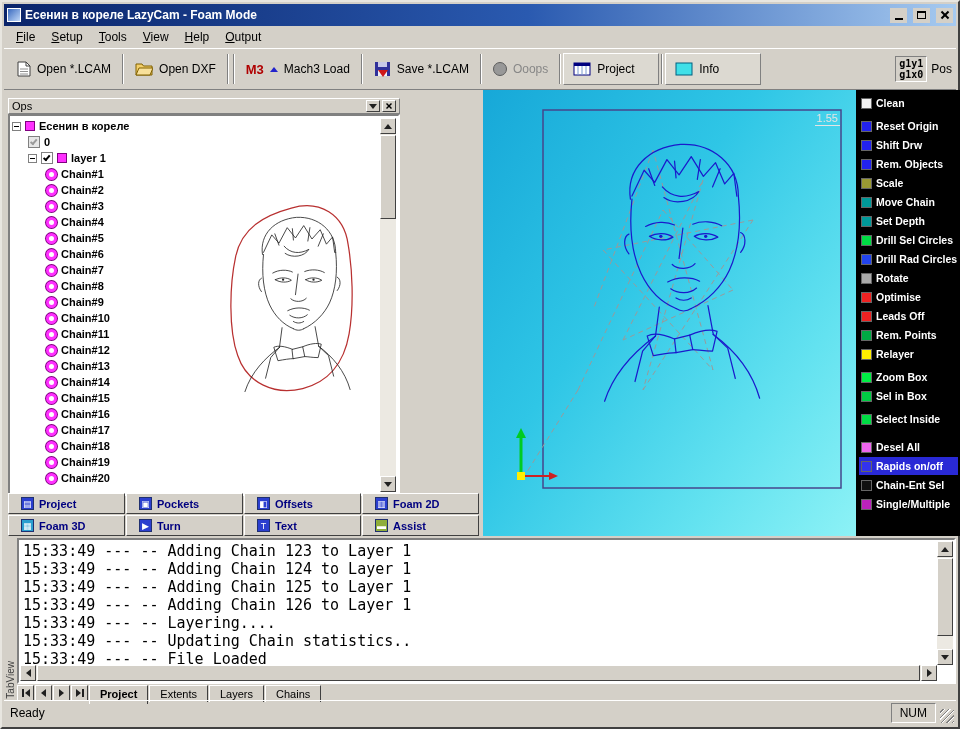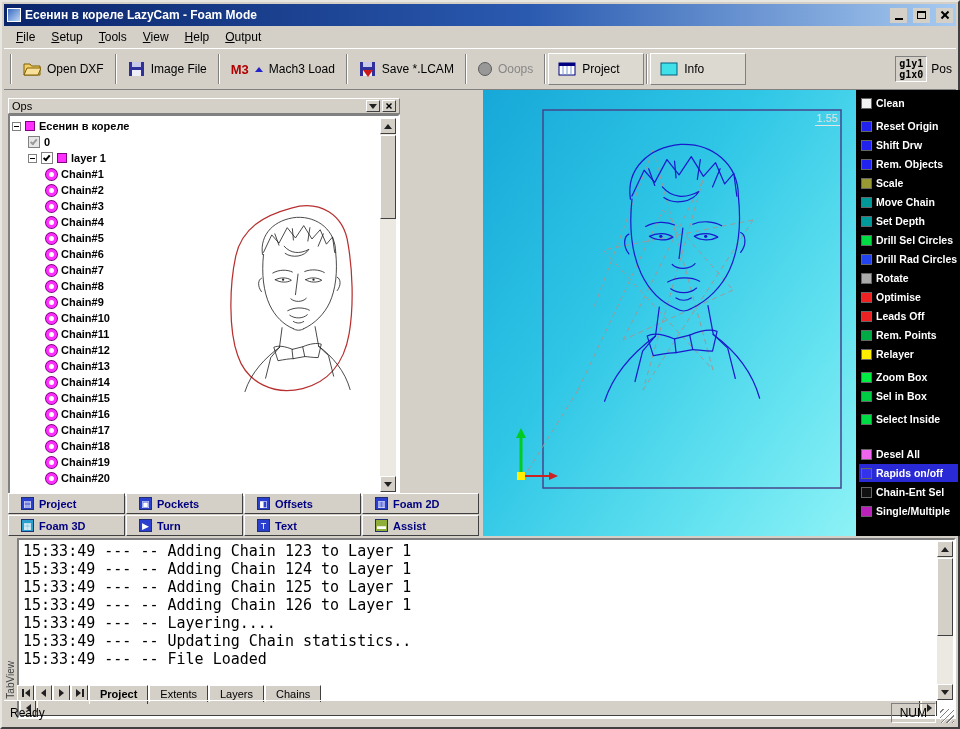--- a/index.html
+++ b/index.html
@@ -122,21 +122,21 @@
   .side-item { display:flex; align-items:center; gap:4px; height:18px;
     margin-bottom:1px; padding:0 2px; color:#fff; font-size:10.5px; font-weight:bold;
     white-space:nowrap; }
   .side-item.selected { background:#2929d6; }
   .side-square { width:11px; height:11px; border:1px solid #666; flex:0 0 auto; }
 
   
   #tabview-strip { position:absolute; left:0; top:534px; width:13px; height:165px; }
   #tabview-strip span { position:absolute; bottom:4px; left:1px; writing-mode:vertical-rl;
     transform:rotate(180deg); font-size:10px; color:#404040; }
-  #log-area { position:absolute; left:13px; top:534px; right:0; height:181px;
+  #log-area { position:absolute; left:13px; top:534px; right:0; height:146px;
     background:#fff; border:2px solid; border-color:#808080 #fff #fff #808080; }
   #log-lines { position:absolute; left:4px; top:2px; right:18px; bottom:18px; overflow:hidden; }
   .log-line { font-family:"DejaVu Sans Mono","Liberation Mono",monospace;
     font-size:15px; line-height:18px; color:#000; white-space:pre; }
 
   
   #bottom-tabs { position:absolute; left:13px; top:681px; height:19px; right:0;
     display:flex; align-items:flex-start; gap:1px; }
   .nav-btn { width:17px; height:16px; background:#d4d0c8;
     border:1px solid; border-color:#fff #404040 #404040 #fff;
@@ -209,37 +209,39 @@
         </div>
     <div class="tb-ctl">
           <i class="glyph-max"></i>
         </div>
     <div class="tb-ctl">
           <i class="glyph-close"></i>
         </div>
   </div>
 
   <div id="toolbar">
+    <div class="tb-btn">
+      <svg width="14" height="16">
+            <path d="M1 1 h8 l4 4 v10 h-12 z" fill="#fff" stroke="#404040"></path>
+            <path d="M9 1 v4 h4" fill="none" stroke="#404040"></path>
+            <line x1="3" y1="8" x2="11" y2="8" stroke="#909090"></line>
+            <line x1="3" y1="10.5" x2="11" y2="10.5" stroke="#909090"></line>
+            <line x1="3" y1="13" x2="11" y2="13" stroke="#909090"></line>
+          </svg>
+      <span class="tb-label">Open *.LCAM</span>
+    </div>
     <div class="tb-sep"></div>
     <div class="tb-btn">
       <svg width="18" height="14">
             <path d="M1 4 v-2 h6 l1.5 2 h8.5 v9 h-16 z" fill="#f3cf6a" stroke="#806000"></path>
             <path d="M1 13 l3 -7 h14 l-3 7 z" fill="#f8e09a" stroke="#806000"></path>
           </svg>
       <span class="tb-label">Open DXF</span>
     </div>
     <div class="tb-sep"></div>
-    <div class="tb-btn">
-      <svg width="17" height="16">
-            <rect x="1" y="1" width="15" height="14" fill="#30309a"></rect>
-            <rect x="4" y="1" width="9" height="5" fill="#c8c8e8"></rect>
-            <rect x="4" y="9" width="9" height="6" fill="#eeeef8"></rect>
-          </svg>
-      <span class="tb-label">Image File</span>
-    </div>
     <div class="tb-sep"></div>
     <div class="tb-btn">
       <span class="m3-badge">M3</span>
       <span class="arr arr-up" style="border-bottom-color:#2222cc"></span>
       <span class="tb-label">Mach3 Load</span>
     </div>
     <div class="tb-sep"></div>
     <div class="tb-btn">
       <svg width="17" height="16">
             <rect x="1" y="1" width="15" height="14" fill="#30309a"></rect>
@@ -552,21 +554,21 @@
             <span class="side-label">Zoom Box</span>
           </div>
           <div class="side-item">
             <span class="side-square" style="background: rgb(0, 204, 68);"></span>
             <span class="side-label">Sel in Box</span>
           </div>
           <div class="side-item" style="margin-top: 5px;">
             <span class="side-square" style="background: rgb(0, 221, 68);"></span>
             <span class="side-label">Select Inside</span>
           </div>
-          <div class="side-item" style="margin-top: 17px;">
+          <div class="side-item" style="margin-top: 10px;">
             <span class="side-square" style="background: rgb(238, 102, 238);"></span>
             <span class="side-label">Desel All</span>
           </div>
           <div class="side-item selected">
             <span class="side-square" style="background: rgb(51, 51, 238);"></span>
             <span class="side-label">Rapids on/off</span>
           </div>
           <div class="side-item">
             <span class="side-square" style="background: rgb(17, 17, 17);"></span>
             <span class="side-label">Chain-Ent Sel</span>

